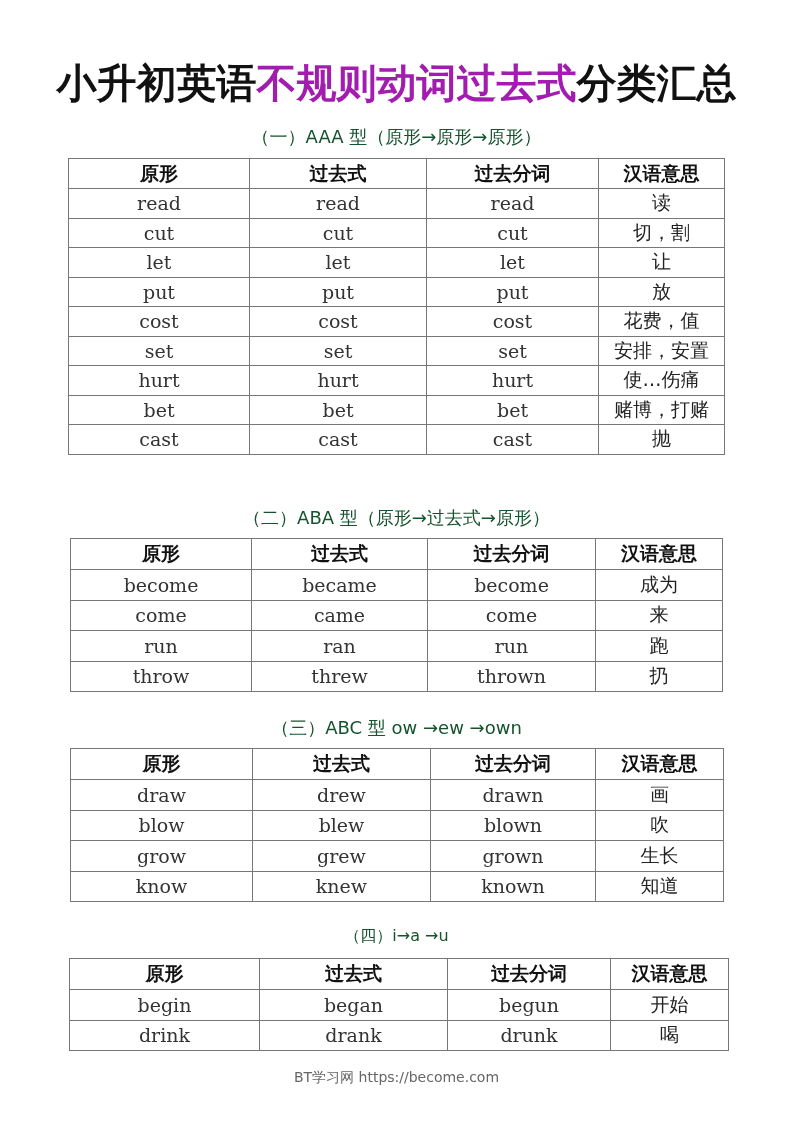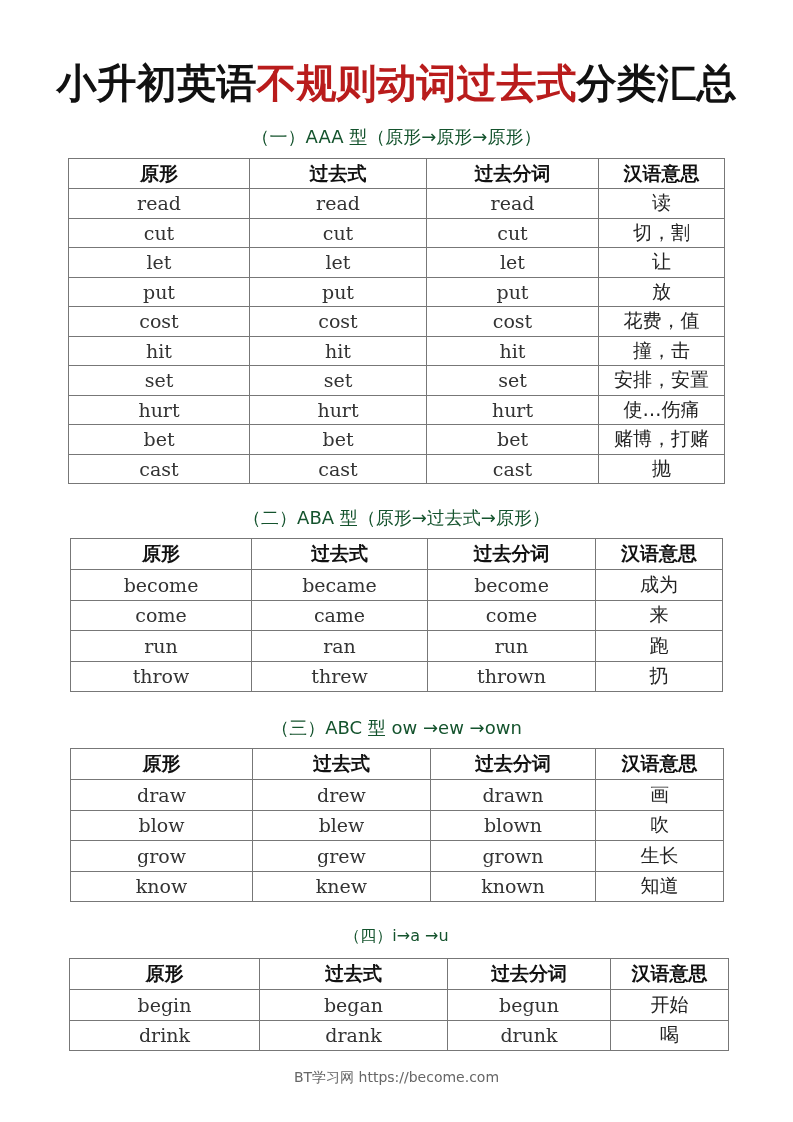--- a/index.html
+++ b/index.html
@@ -1,21 +1,21 @@
 <!DOCTYPE html>
 <html><head>
 <meta charset="utf-8">
 <style>
   html, body { margin:0; padding:0; background:#ffffff; }
   body { width:793px; height:1122px; position:relative; overflow:hidden;
          font-family:"DejaVu Sans", "Liberation Sans", sans-serif; color:#222; }
   .title { position:absolute; left:0; width:793px; top:58px; text-align:center;
            font-size:40px; font-weight:bold; letter-spacing:0px; line-height:50px; color:#111;
            font-family:"DejaVu Sans", sans-serif; }
-  .title .red { color:#b91c1c; }
+  .title .red { color:#a21caf; }
   .section-heading { position:absolute; left:0; width:793px; text-align:center;
            color:#14532d; font-size:18px; line-height:24px;
            font-family:"DejaVu Sans", "Liberation Sans", sans-serif; }
   .section-heading.big { font-size:16px; }
   table.verbs { position:absolute; border-collapse:collapse; table-layout:fixed; }
   table.verbs td, table.verbs th { border:1.3px solid #777; text-align:center; padding:0;
            overflow:hidden; white-space:nowrap; }
   table.verbs th { font-weight:bold; font-size:19px; color:#111;
            font-family:"DejaVu Sans", sans-serif; }
   table.verbs td { font-size:19px; color:#333; font-family:"DejaVu Serif", "Liberation Serif", serif; }
@@ -71,26 +71,20 @@
         <td>put</td>
         <td class="cn">放</td>
       </tr>
       <tr style="height: 29.5px; padding-left: 11px;">
         <td>cost</td>
         <td>cost</td>
         <td>cost</td>
         <td class="cn">花费，值</td>
       </tr>
       <tr style="height: 29.5px;">
-        <td>hit</td>
-        <td>hit</td>
-        <td>hit</td>
-        <td class="cn">撞，击</td>
-      </tr>
-      <tr style="height: 29.5px;">
         <td>set</td>
         <td>set</td>
         <td>set</td>
         <td class="cn">安排，安置</td>
       </tr>
       <tr style="height: 29.5px;">
         <td>hurt</td>
         <td>hurt</td>
         <td>hurt</td>
         <td class="cn">使…伤痛</td>

